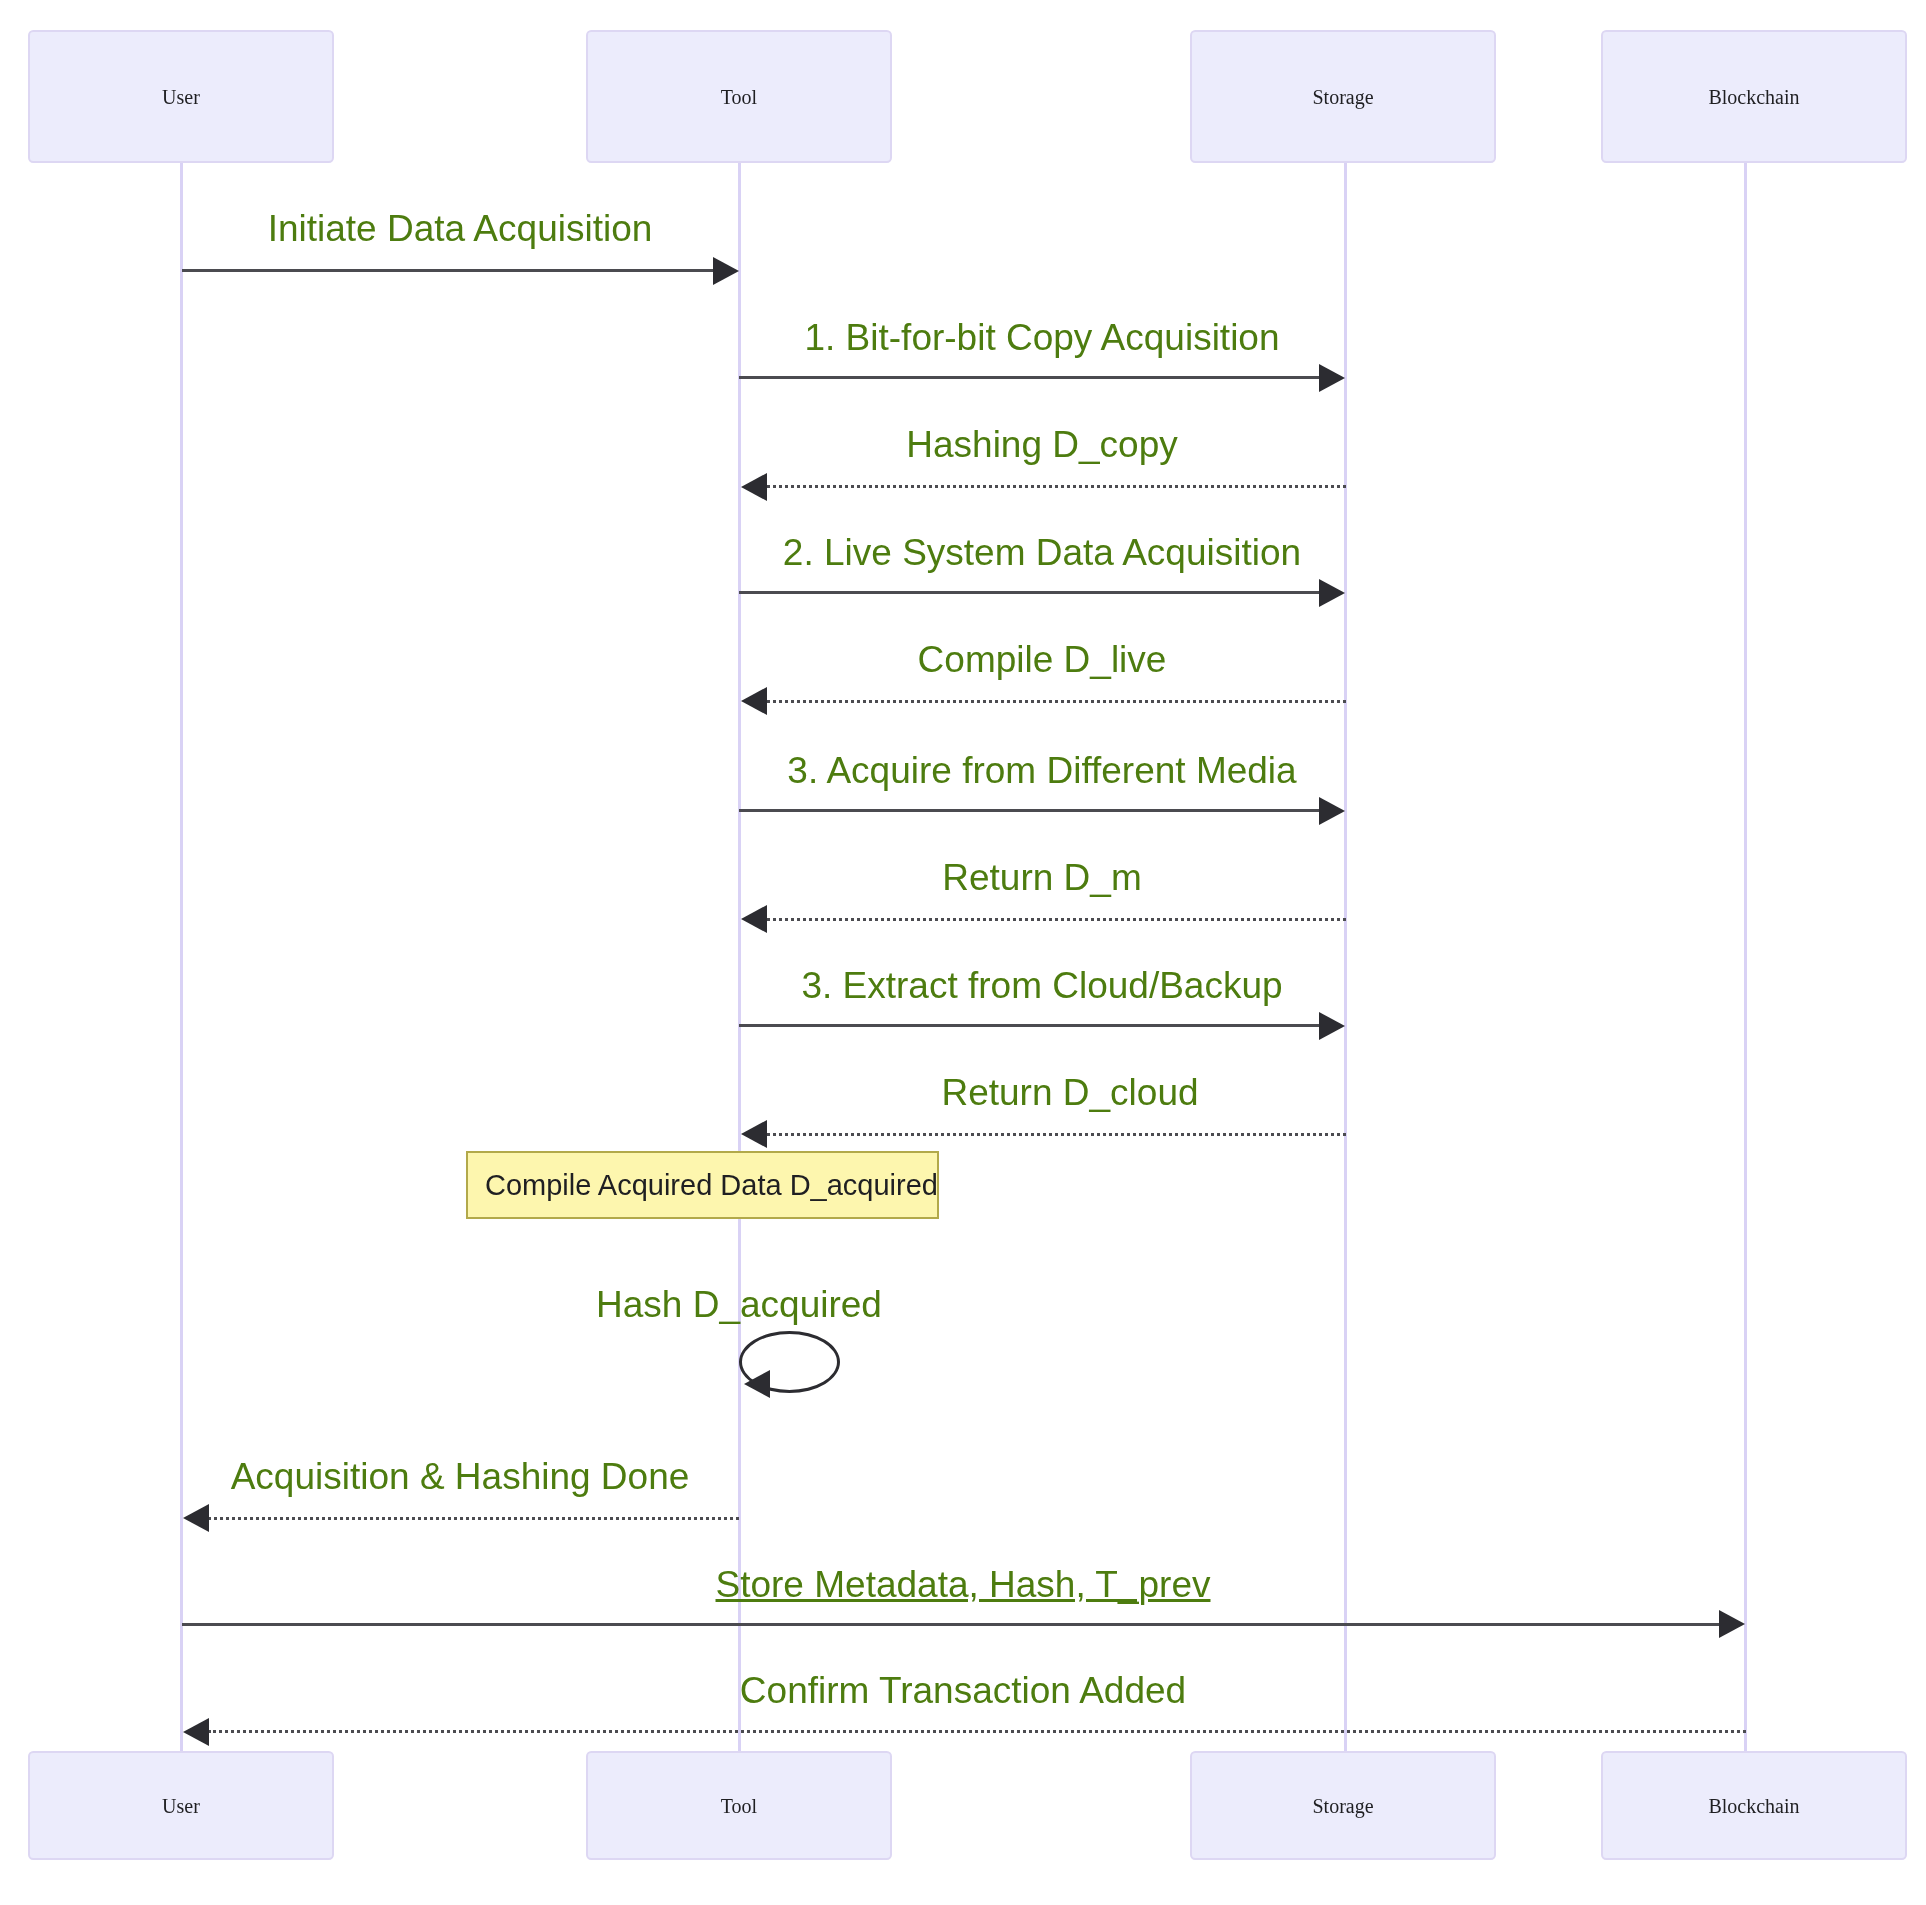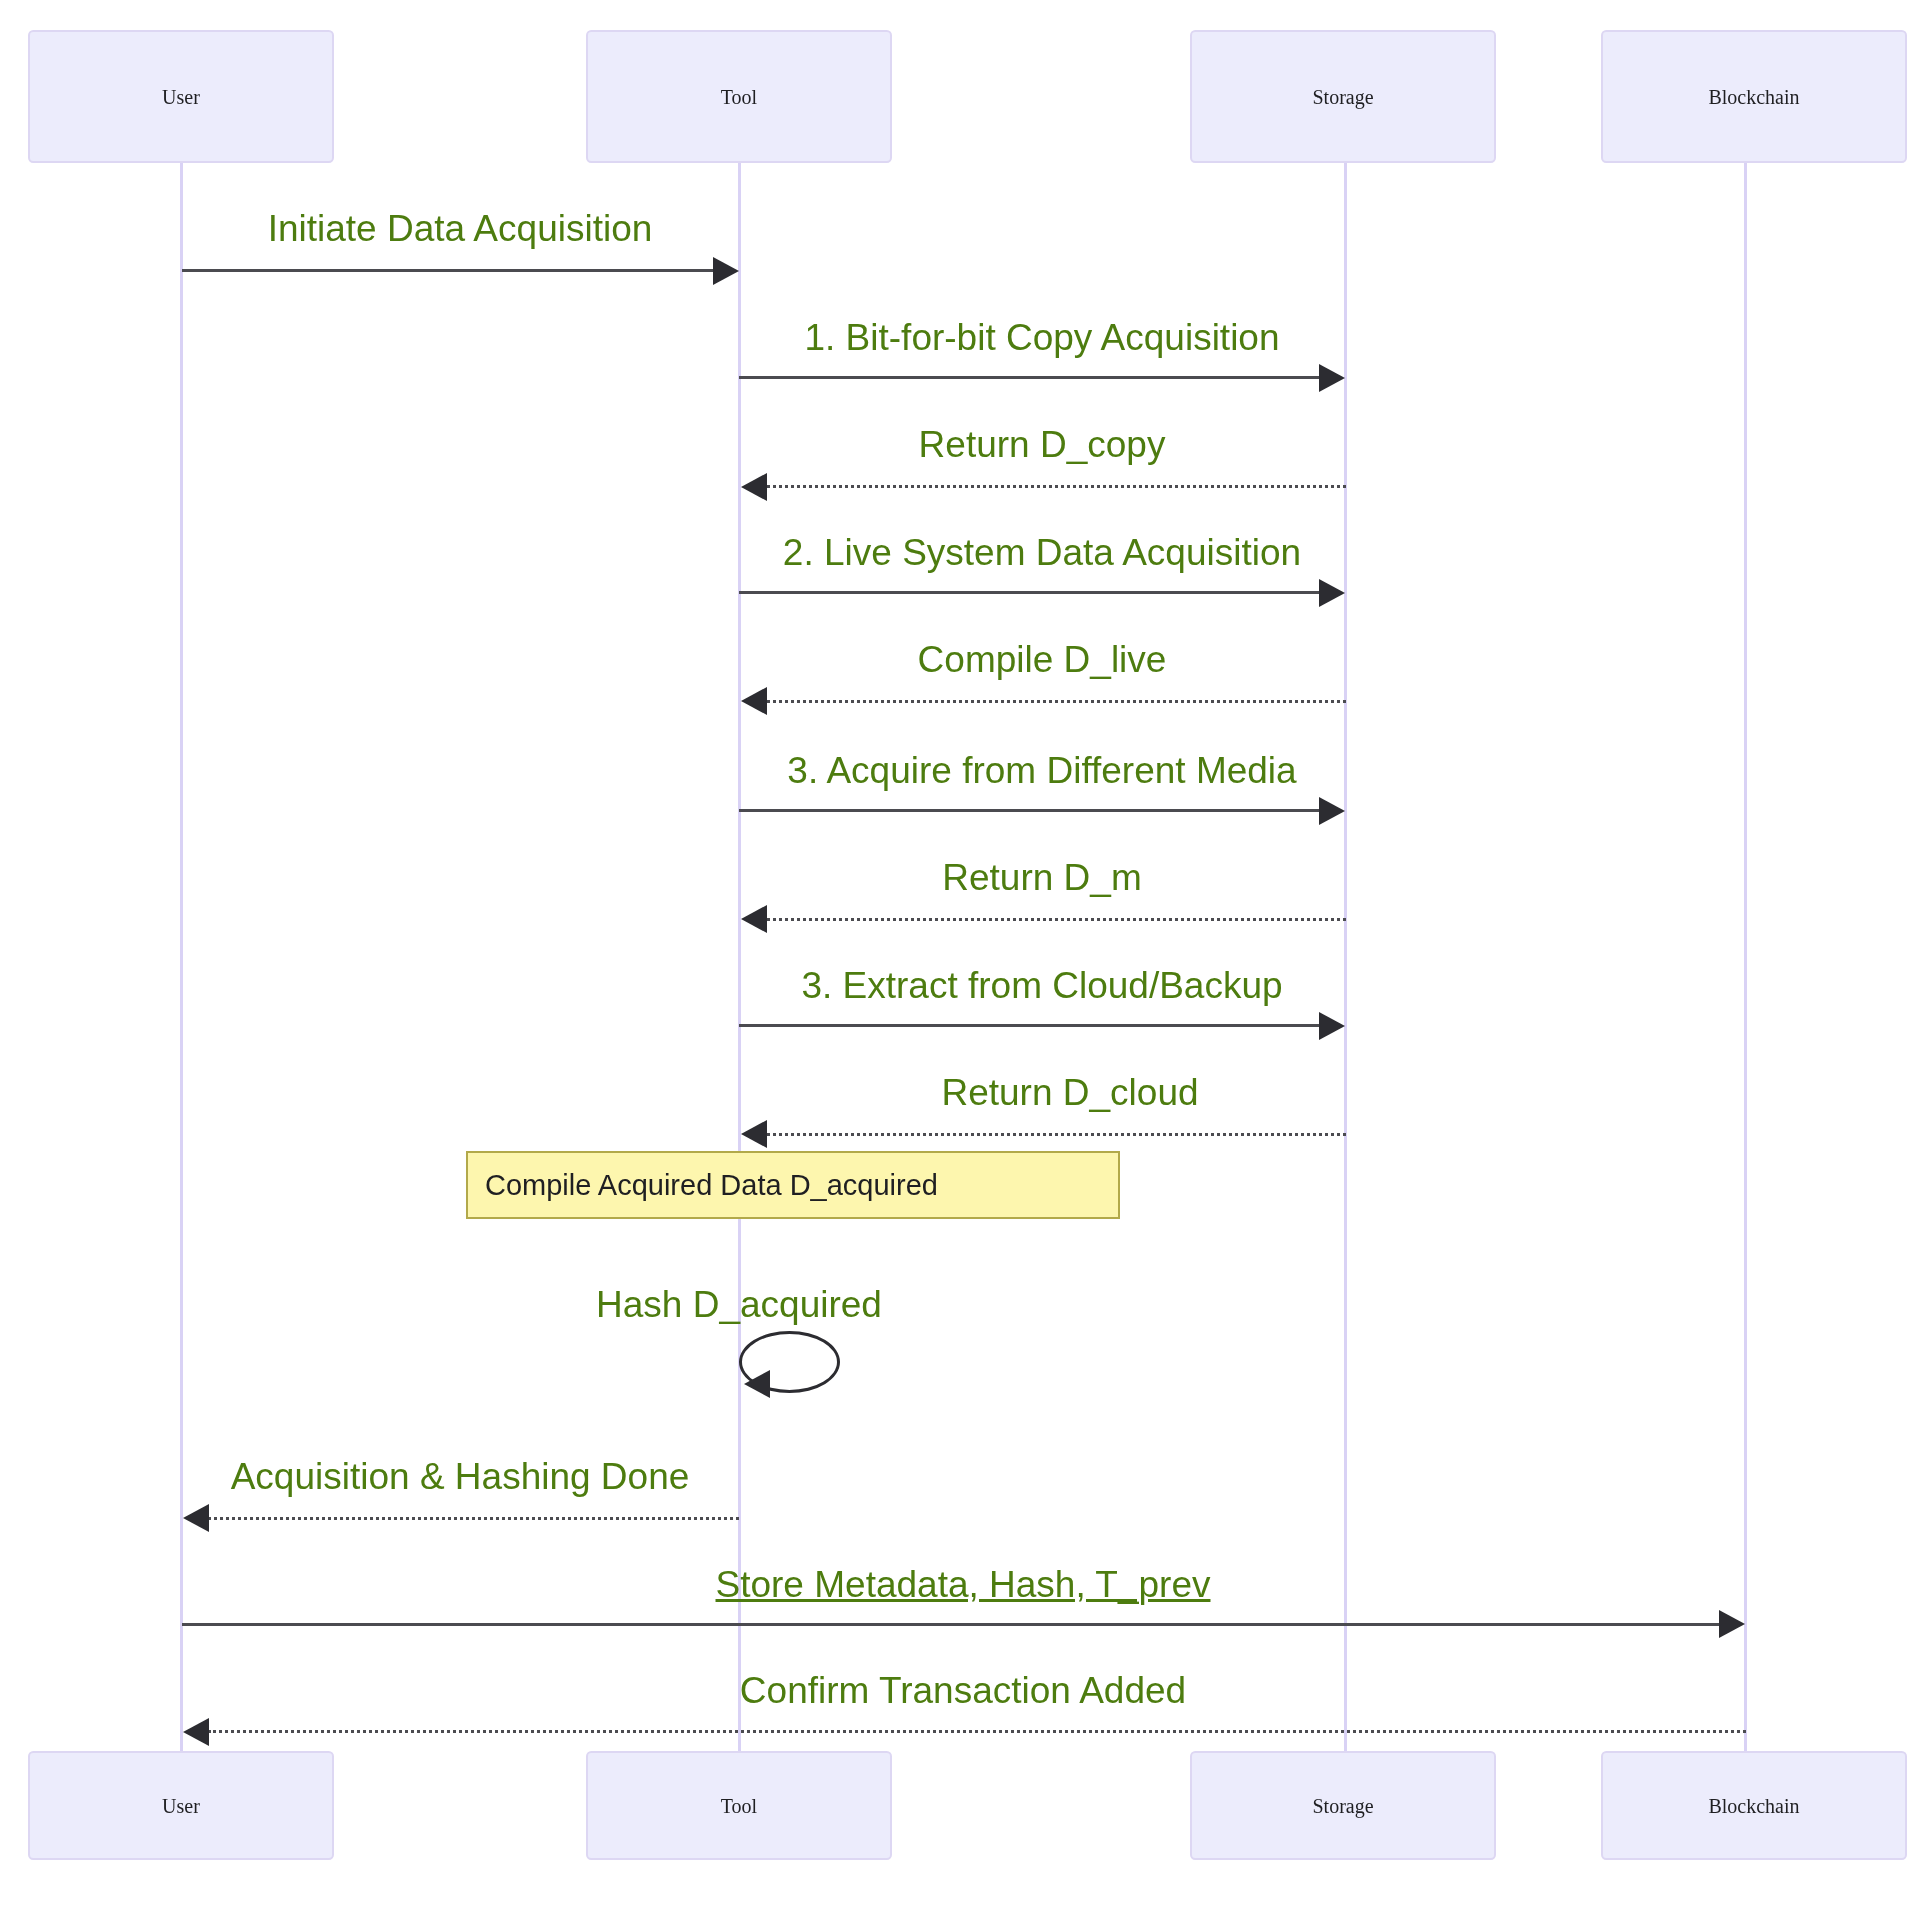--- a/index.html
+++ b/index.html
@@ -119,21 +119,21 @@
   </div>
 
   <div class="msg-label" style="left:460px; top:210px;">Initiate Data Acquisition</div>
   <div class="msg-line" style="left:182px; top:269px; width:536px;"></div>
   <div class="arrow-head right" style="left:713px; top:257px;"></div>
 
   <div class="msg-label" style="left:1042px; top:319px;">1. Bit-for-bit Copy Acquisition</div>
   <div class="msg-line" style="left:739px; top:376px; width:585px;"></div>
   <div class="arrow-head right" style="left:1319px; top:364px;"></div>
 
-  <div class="msg-label" style="left:1042px; top:426px;">Return D_copy</div>
+  <div class="msg-label" style="left:1042px; top:426px;">Hashing D_copy</div>
   <div class="msg-line dashed" style="left:767px; top:485px; width:579px;"></div>
   <div class="arrow-head left" style="left:741px; top:473px;"></div>
 
   <div class="msg-label" style="left:1042px; top:534px;">2. Live System Data Acquisition</div>
   <div class="msg-line" style="left:739px; top:591px; width:585px;"></div>
   <div class="arrow-head right" style="left:1319px; top:579px;"></div>
 
   <div class="msg-label" style="left:1042px; top:641px;">Compile D_live</div>
   <div class="msg-line dashed" style="left:767px; top:700px; width:579px;"></div>
   <div class="arrow-head left" style="left:741px; top:687px;"></div>
@@ -147,21 +147,21 @@
   <div class="arrow-head left" style="left:741px; top:905px;"></div>
 
   <div class="msg-label" style="left:1042px; top:967px;">3. Extract from Cloud/Backup</div>
   <div class="msg-line" style="left:739px; top:1024px; width:585px;"></div>
   <div class="arrow-head right" style="left:1319px; top:1012px;"></div>
 
   <div class="msg-label" style="left:1042px; top:1074px;margin-left:28px;">Return D_cloud</div>
   <div class="msg-line dashed" style="left:767px; top:1133px; width:579px;"></div>
   <div class="arrow-head left" style="left:741px; top:1120px;"></div>
 
-  <div class="note-box" style="left:466px; top:1151px; width:654px; height:68px;">
+  <div class="note-box" style="left:466px; top:1151px; width:473px; height:68px;">
     <span class="note-text">Compile Acquired Data D_acquired</span>
   </div>
 
   <div class="msg-label" style="left:739px; top:1286px;">Hash D_acquired</div>
   <div class="self-loop" style="left:739px; top:1331px; width:101px; height:62px;"></div>
   <div class="arrow-head left" style="left:744px; top:1370px;"></div>
 
   <div class="msg-label" style="left:460px; top:1458px;">Acquisition &amp; Hashing Done</div>
   <div class="msg-line dashed" style="left:208px; top:1517px; width:531px;"></div>
   <div class="arrow-head left" style="left:183px; top:1504px;"></div>

